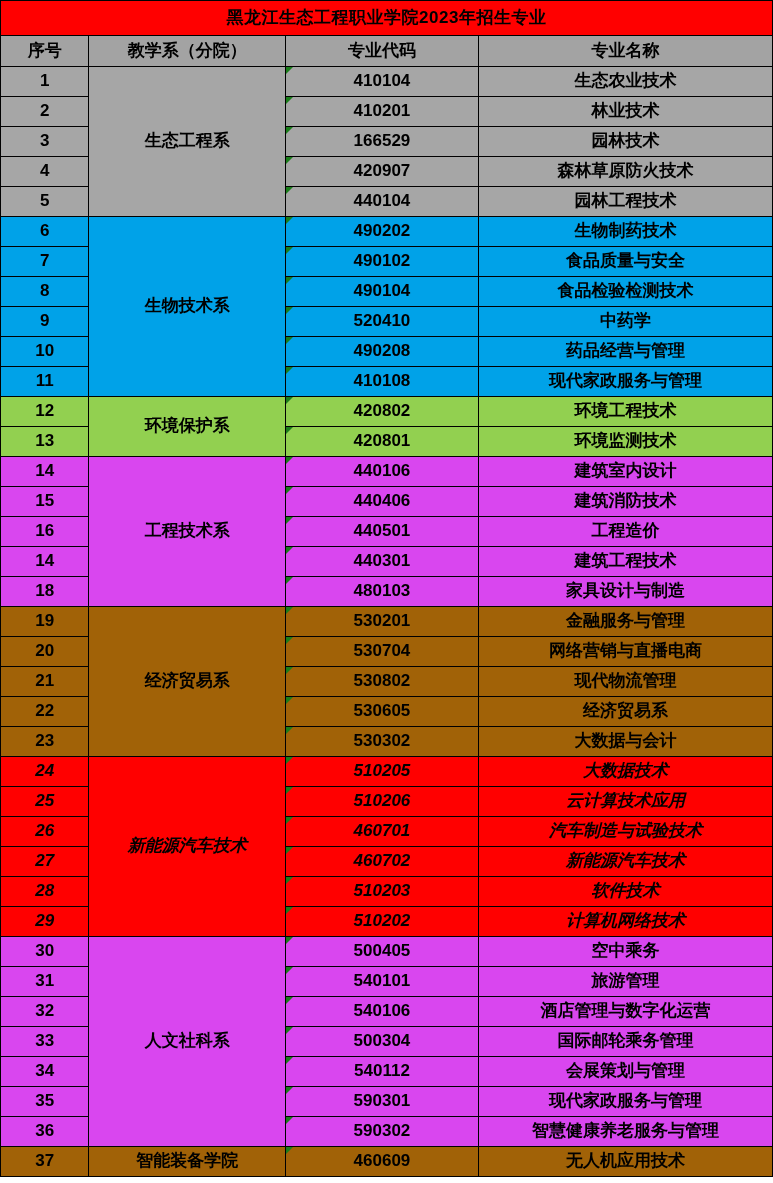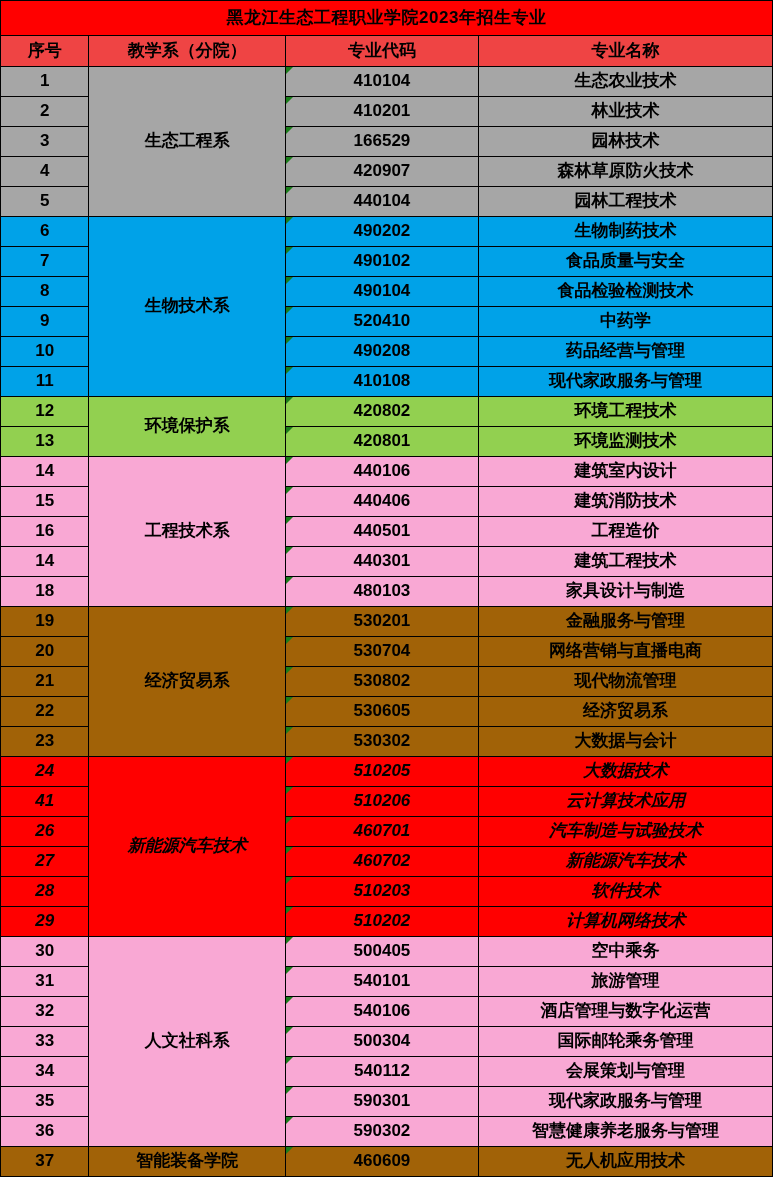--- a/index.html
+++ b/index.html
@@ -33,33 +33,33 @@
   }
   .title-cell {
     background: #ff0000;
     color: #000000;
     font-size: 25px;
     font-weight: bold;
     height: 34px;
     letter-spacing: 0.5px;
   }
   .head-cell {
-    background: #ef4444;
+    background: #a3a3a3;
     color: #000000;
     font-size: 19px;
     height: 30px;
   }
   .row-cell {
     height: 29px;
   }
   
   .c-gray   { background: #a6a6a6; color: #000000; }
   .c-blue   { background: #00a2e8; color: #000000; }
   .c-green  { background: #92d050; color: #000000; }
-  .c-yellow { background: #f9a8d4; color: #000000; }
+  .c-yellow { background: #d946ef; color: #000000; }
   .c-emerald{ background: #a16207; color: #000000; }
   .c-red    { background: #ff0000; color: #000000; font-style: italic; }
 
   .col-no   { width: 88px; }
   .col-dept { width: 196px; }
   .col-code { width: 192px; }
   .col-name { width: 293px; }
 
   .code-cell {
     position: relative;
@@ -218,21 +218,21 @@
           <td class="row-cell code-cell c-emerald">530302</td>
           <td class="row-cell c-emerald">大数据与会计</td>
         </tr>
         <tr>
           <td class="row-cell c-red">24</td>
           <td class="row-cell c-red" rowspan="6">新能源汽车技术</td>
           <td class="row-cell code-cell c-red">510205</td>
           <td class="row-cell c-red">大数据技术</td>
         </tr>
         <tr>
-          <td class="row-cell c-red">41</td>
+          <td class="row-cell c-red">25</td>
           <td class="row-cell code-cell c-red">510206</td>
           <td class="row-cell c-red">云计算技术应用</td>
         </tr>
         <tr>
           <td class="row-cell c-red">26</td>
           <td class="row-cell code-cell c-red">460701</td>
           <td class="row-cell c-red">汽车制造与试验技术</td>
         </tr>
         <tr>
           <td class="row-cell c-red">27</td>

